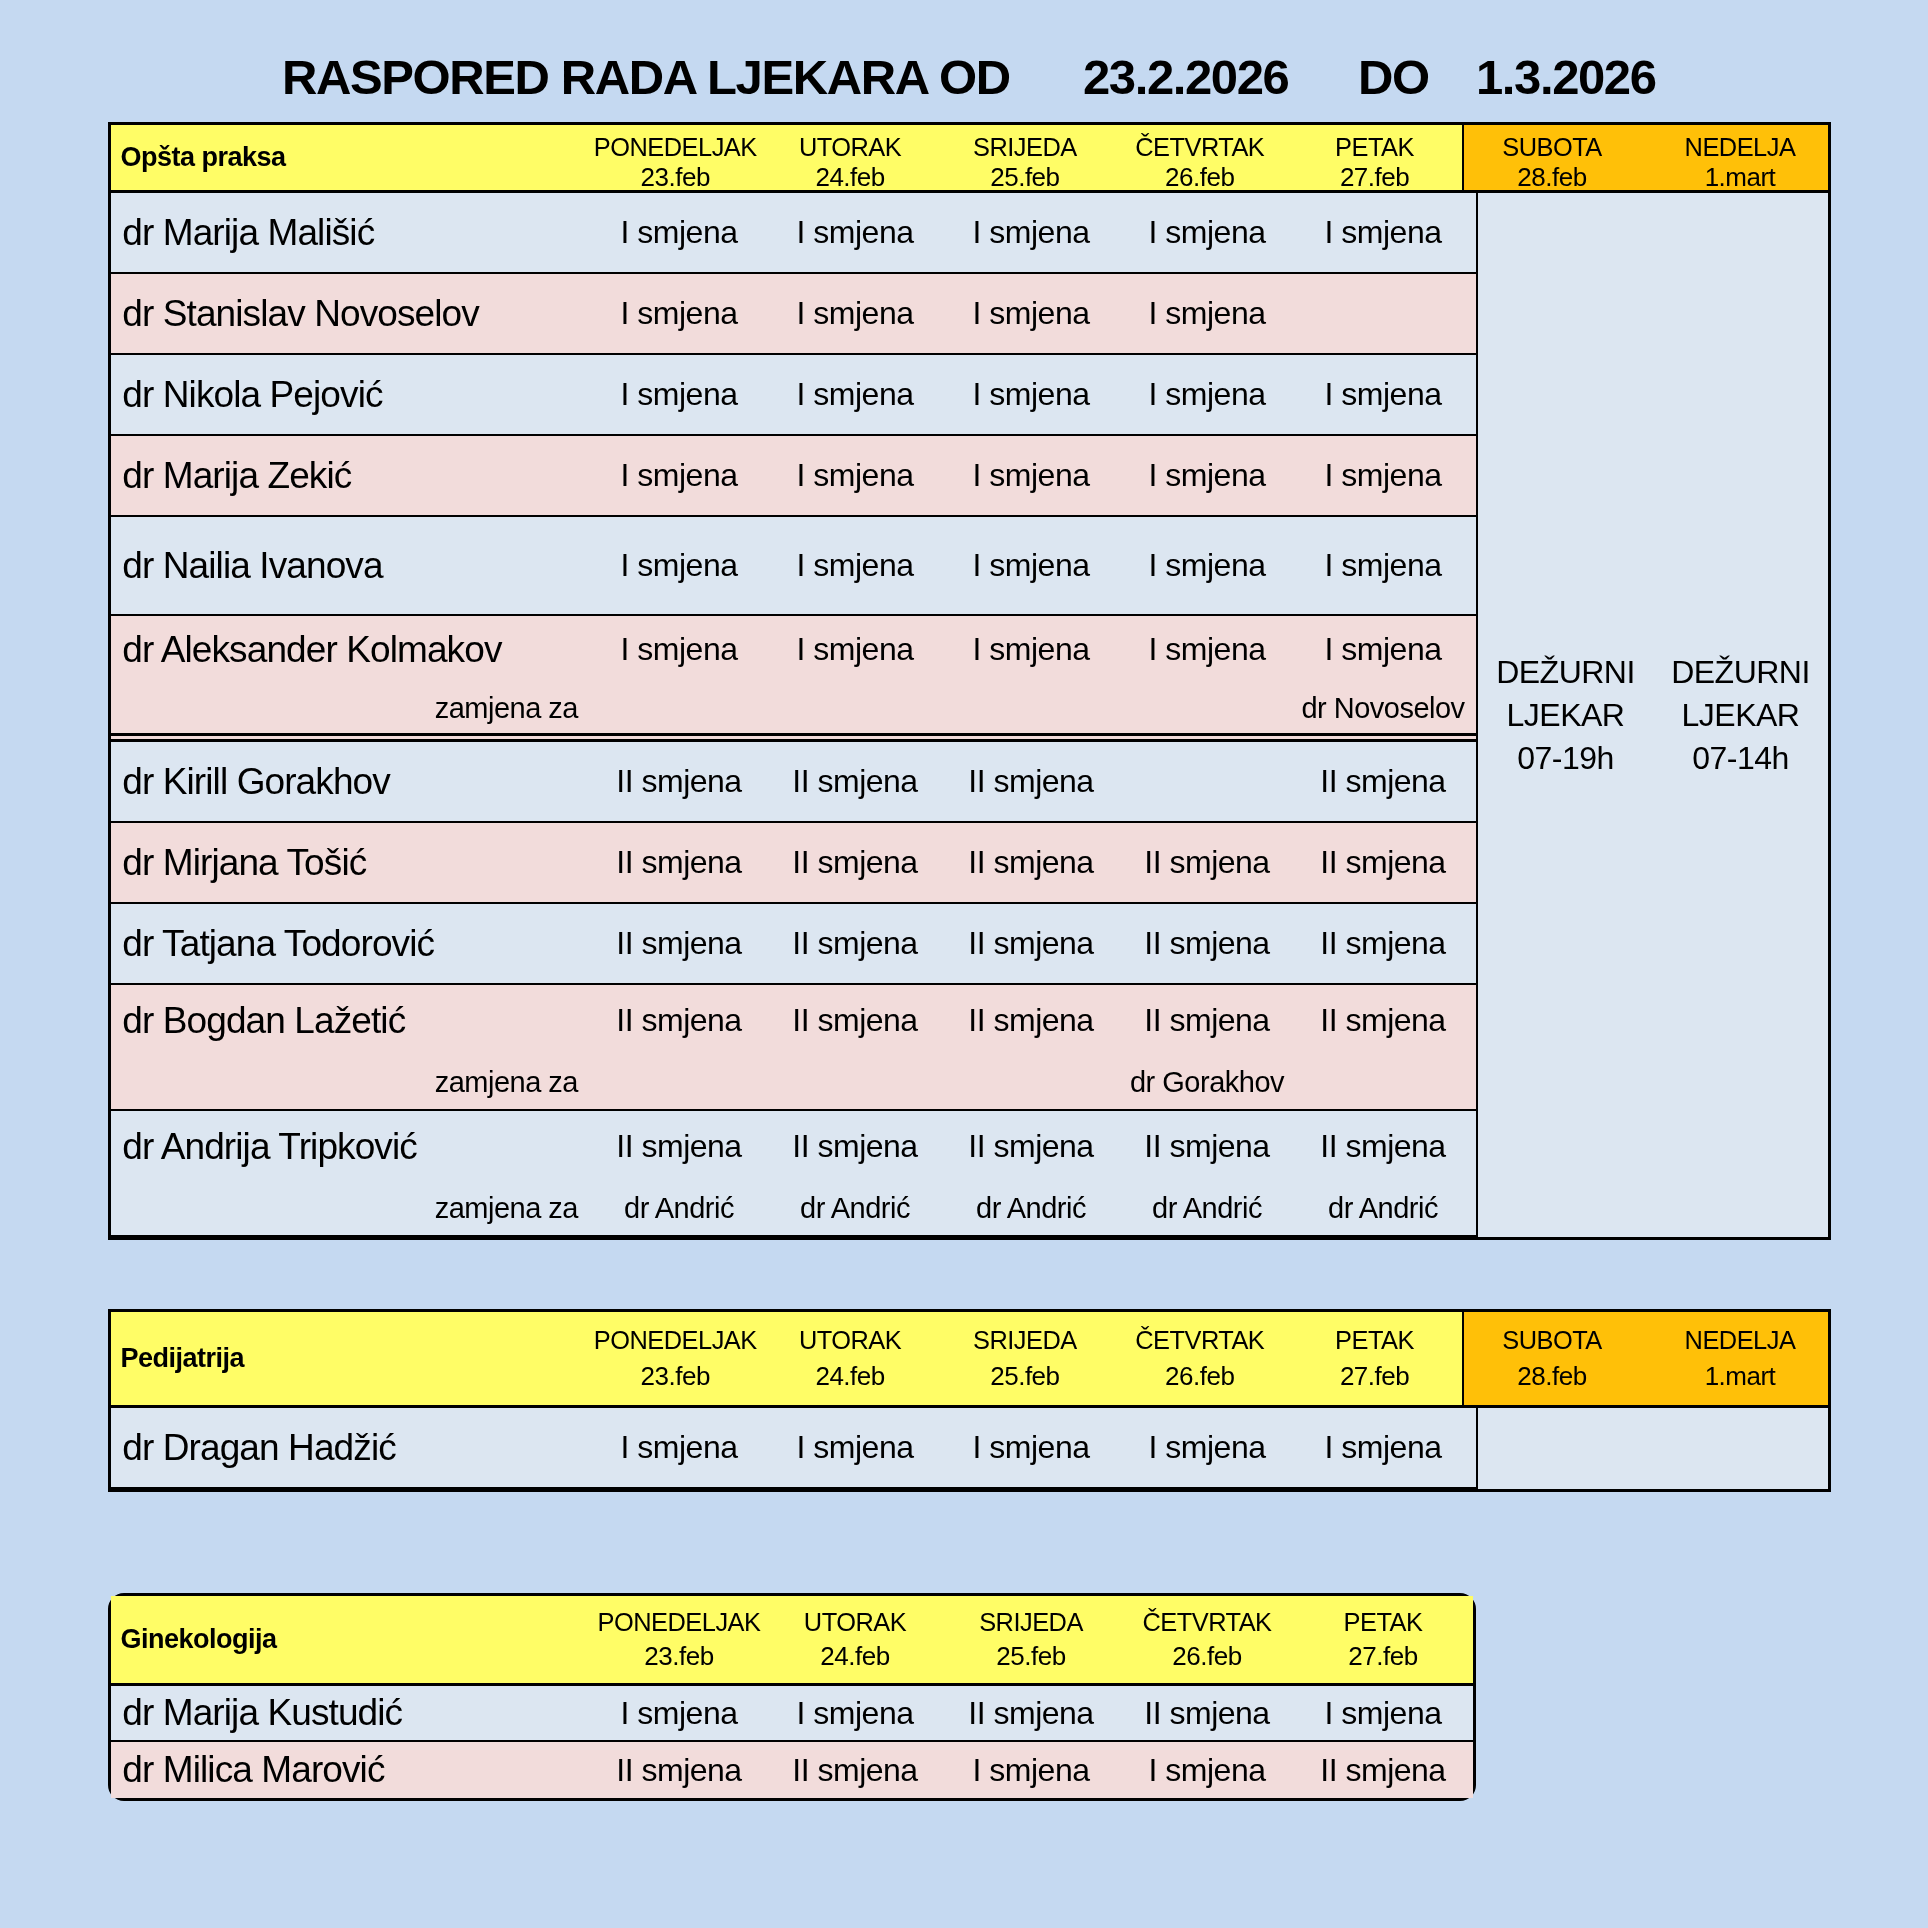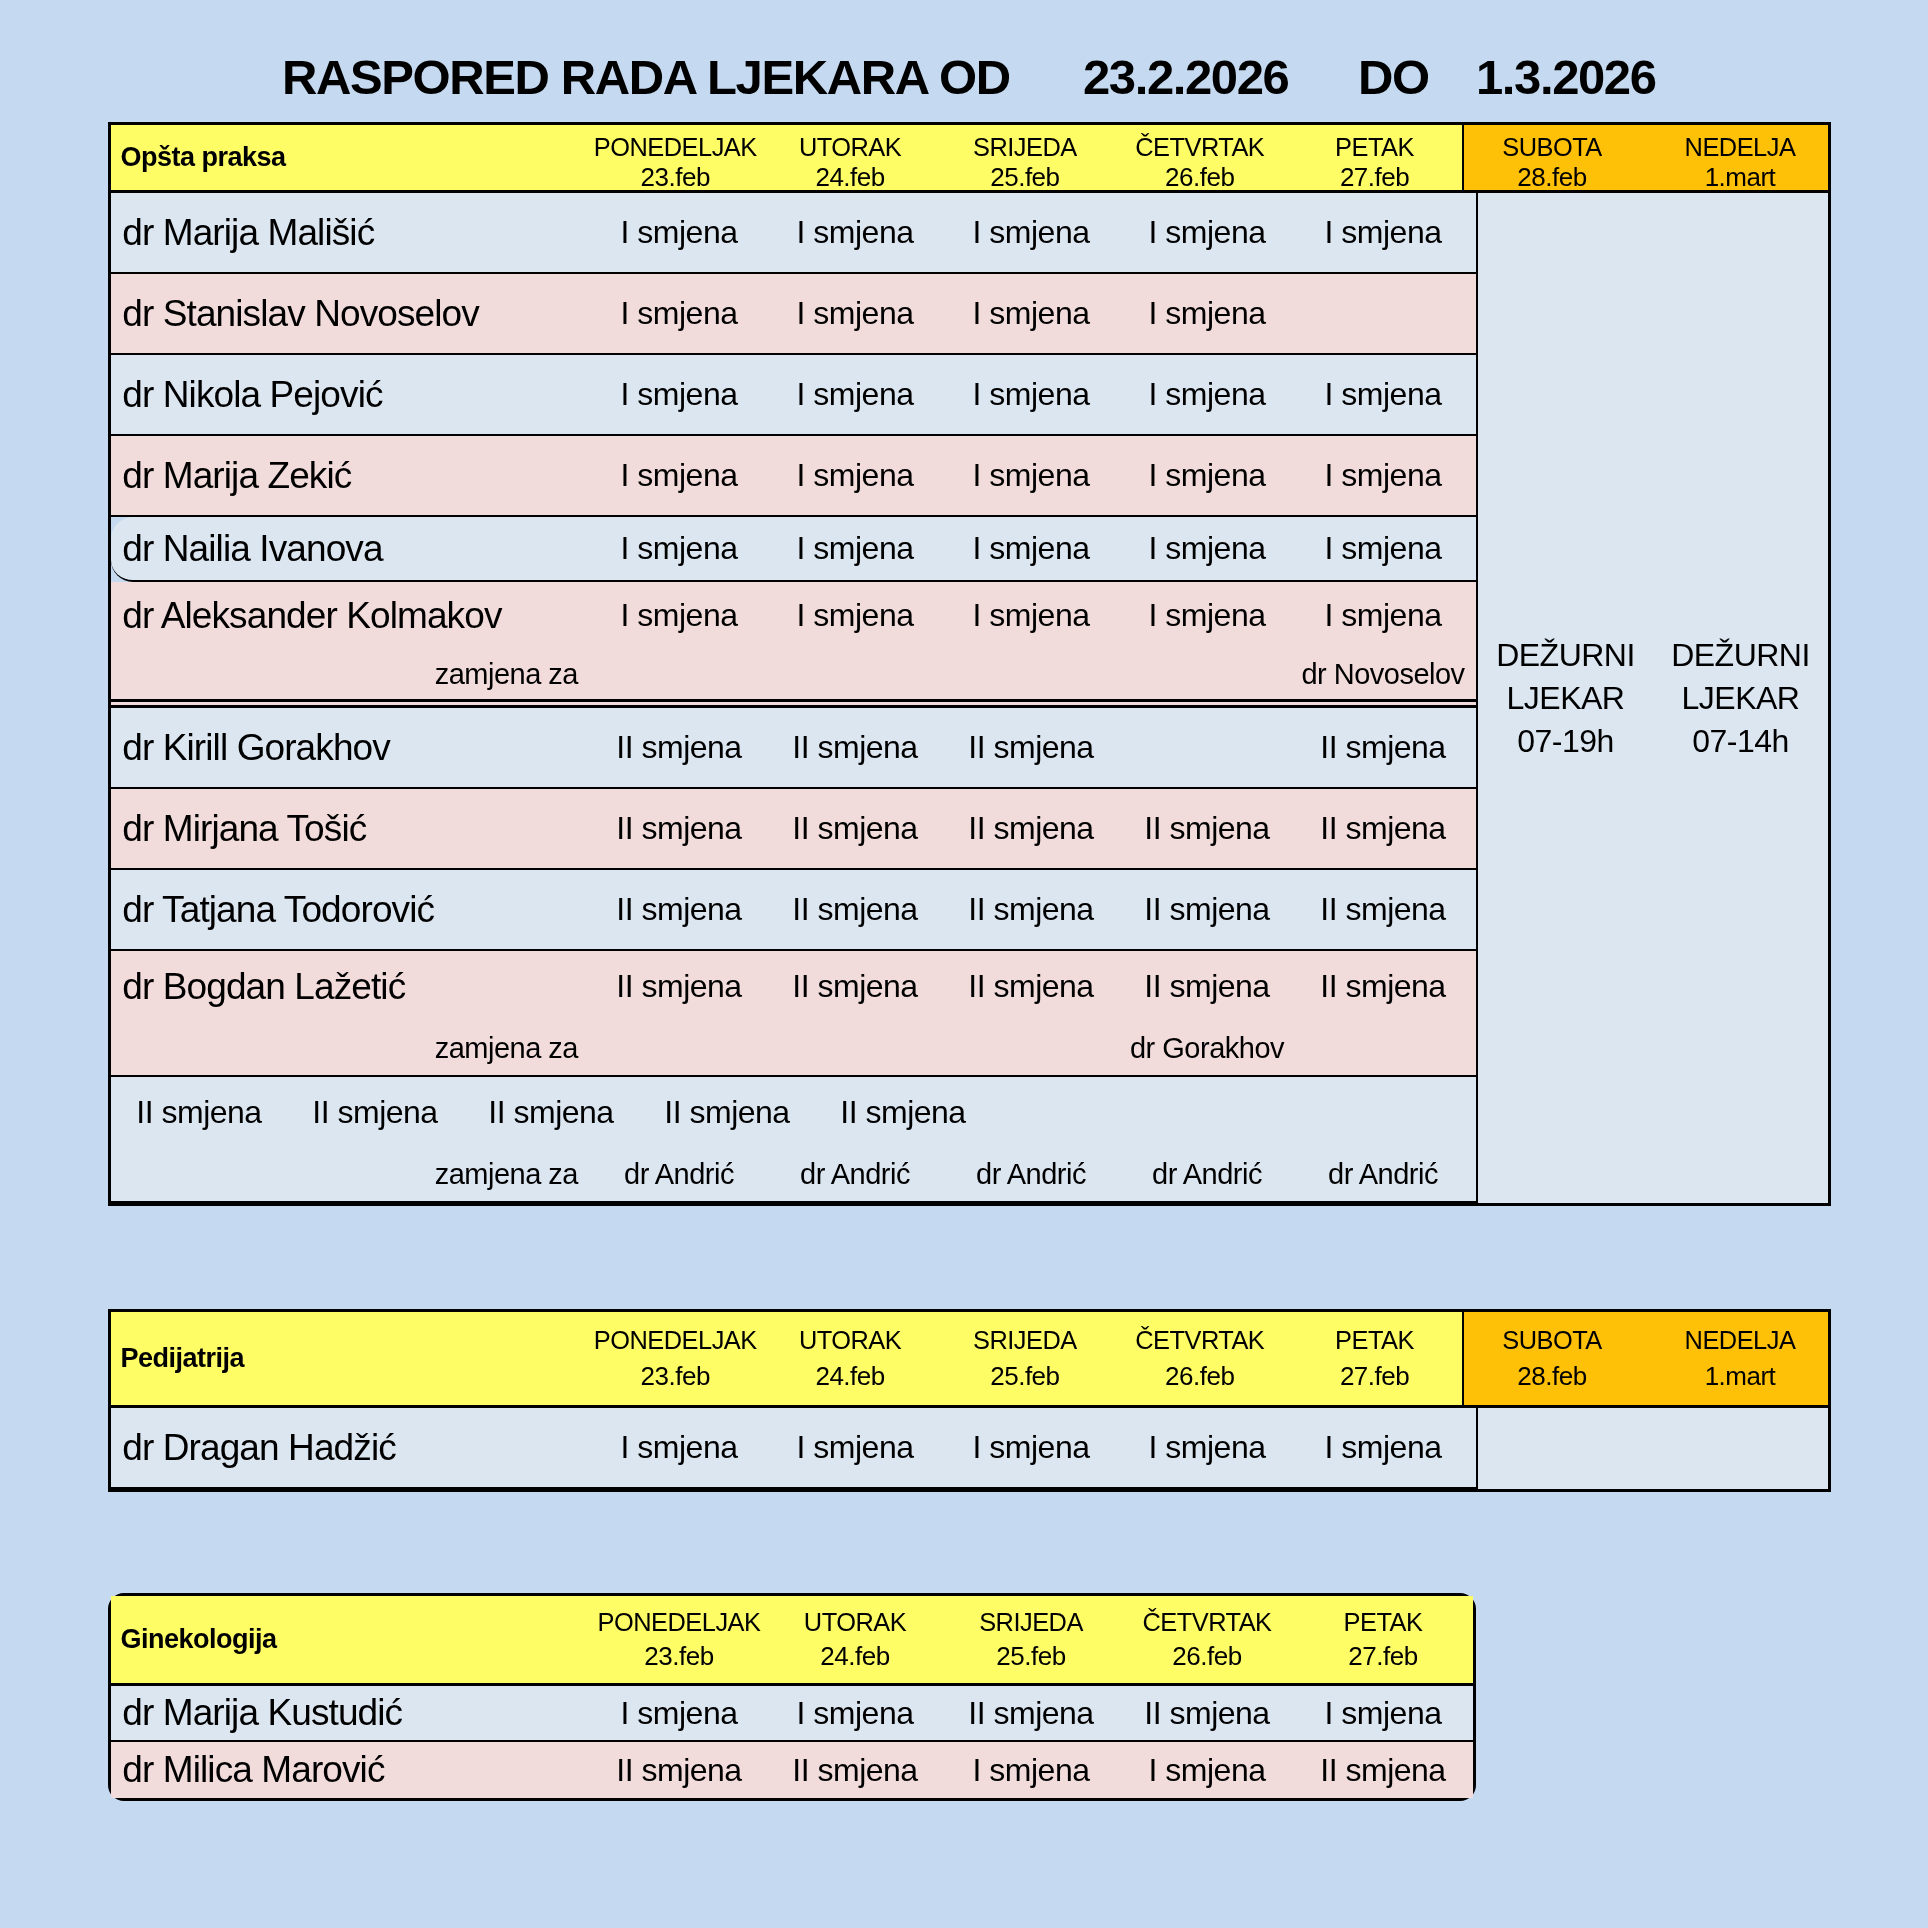--- a/index.html
+++ b/index.html
@@ -141,21 +141,21 @@
         <div class="row pink" style="height: 81px;">
           <div class="line line1">
             <div class="cell-name">dr Marija Zekić</div>
             <div class="cell-val">I smjena</div>
             <div class="cell-val">I smjena</div>
             <div class="cell-val">I smjena</div>
             <div class="cell-val">I smjena</div>
             <div class="cell-val">I smjena</div>
           </div>
         </div>
-        <div class="row blue" style="height: 65px; border-radius: 22px;">
+        <div class="row blue" style="height: 99px;">
           <div class="line line1">
             <div class="cell-name">dr Nailia Ivanova</div>
             <div class="cell-val">I smjena</div>
             <div class="cell-val">I smjena</div>
             <div class="cell-val">I smjena</div>
             <div class="cell-val">I smjena</div>
             <div class="cell-val">I smjena</div>
           </div>
         </div>
         <div class="row pink tall double" style="height: 126px;">
@@ -219,20 +219,21 @@
             <div class="cell-sublabel">zamjena za</div>
             <div class="cell-subval"></div>
             <div class="cell-subval"></div>
             <div class="cell-subval"></div>
             <div class="cell-subval">dr Gorakhov</div>
             <div class="cell-subval"></div>
           </div>
         </div>
         <div class="row blue tall" style="height: 126px;">
           <div class="line line1">
+            <div class="cell-name">dr Andrija Tripković</div>
             <div class="cell-val">II smjena</div>
             <div class="cell-val">II smjena</div>
             <div class="cell-val">II smjena</div>
             <div class="cell-val">II smjena</div>
             <div class="cell-val">II smjena</div>
           </div>
           <div class="line line2">
             <div class="cell-sublabel">zamjena za</div>
             <div class="cell-subval">dr Andrić</div>
             <div class="cell-subval">dr Andrić</div>

